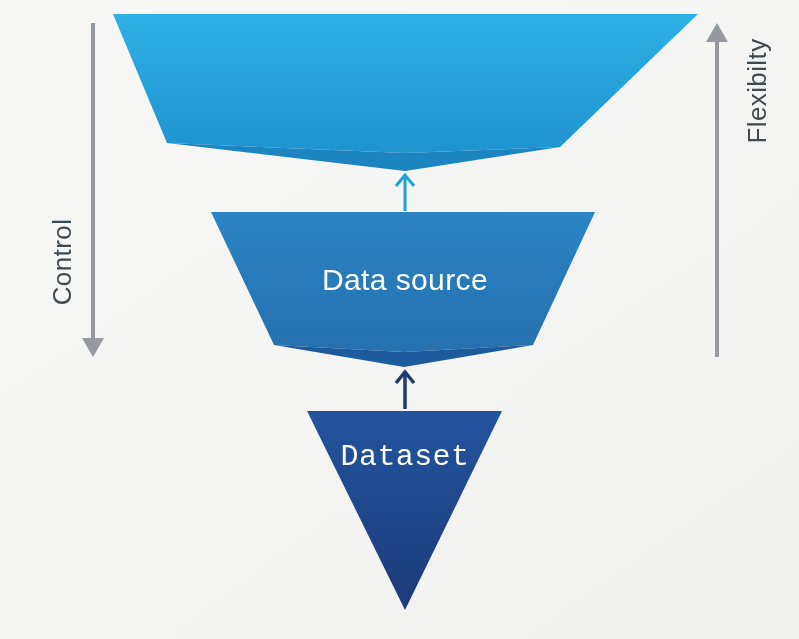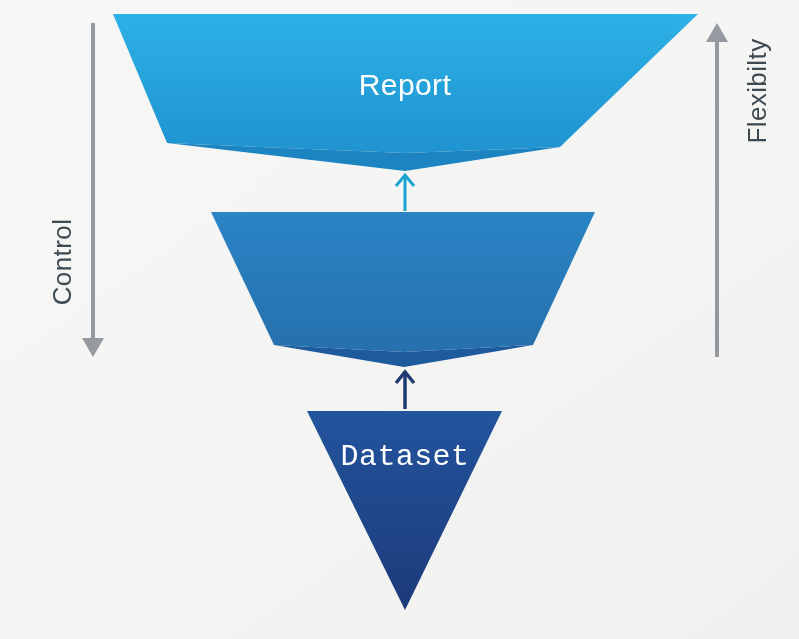--- a/index.html
+++ b/index.html
@@ -86,19 +86,19 @@
       <line x1="405" y1="211" x2="405" y2="176" stroke-width="3" stroke="#1ba3d2"></line>
       <polyline points="396,186 405,175 414,186" stroke-width="3" stroke="#1ba3d2"></polyline>
     </g>
 
     <g fill="none" stroke-linejoin="miter">
       <line x1="405" y1="409" x2="405" y2="374" stroke-width="3.5" stroke="#1e3a70"></line>
       <polyline points="396,383 405,372 414,383" stroke-width="3.5" stroke="#1e3a70"></polyline>
     </g>
   </svg>
 
-  <div class="lbl level" style="top:68px;">Report</div>
+  <div class="lbl level" style="top:263px;">Data source</div>
   <div class="lbl level" style="top:440px;font-family:Liberation Mono, monospace;">Dataset</div>
 
   <div class="lbl side control">Control</div>
   <div class="lbl side flex">Flexibilty</div>
 
 </div>
 
 </body></html>

